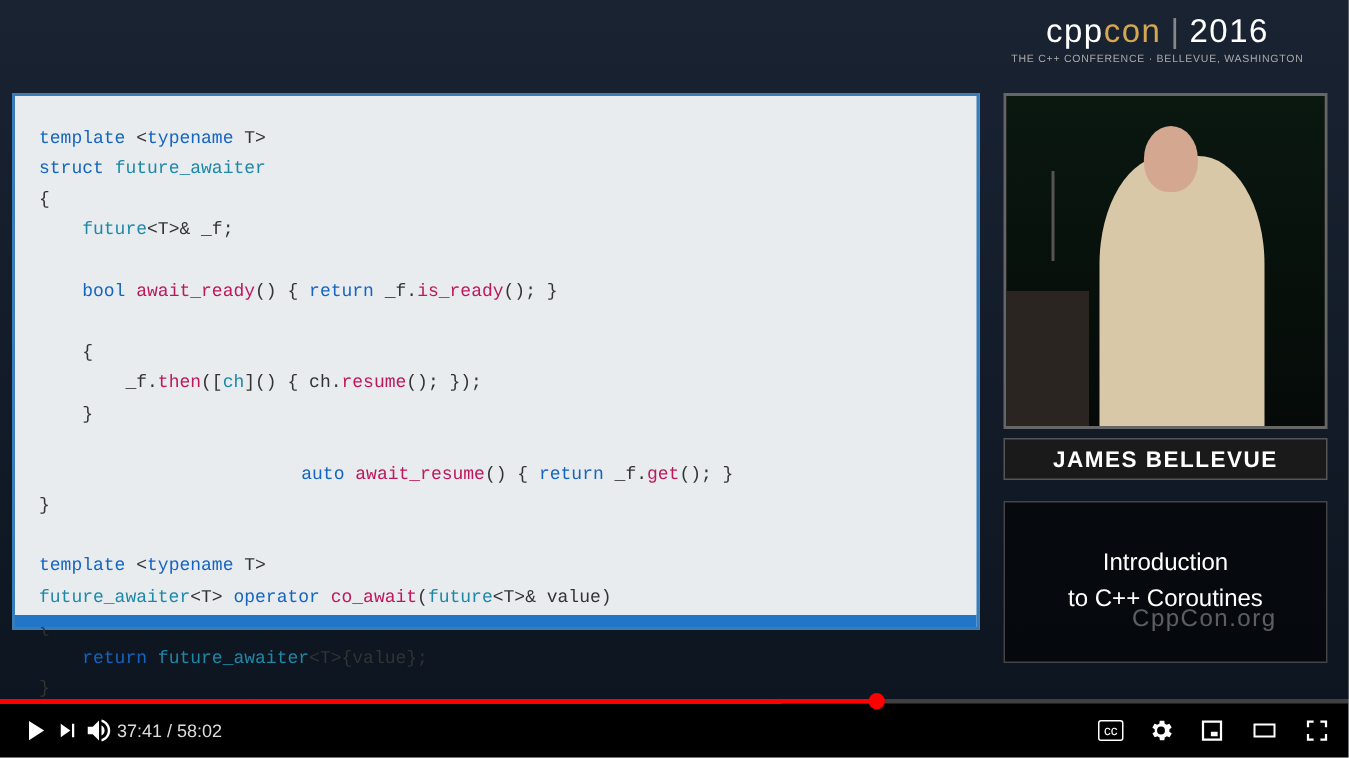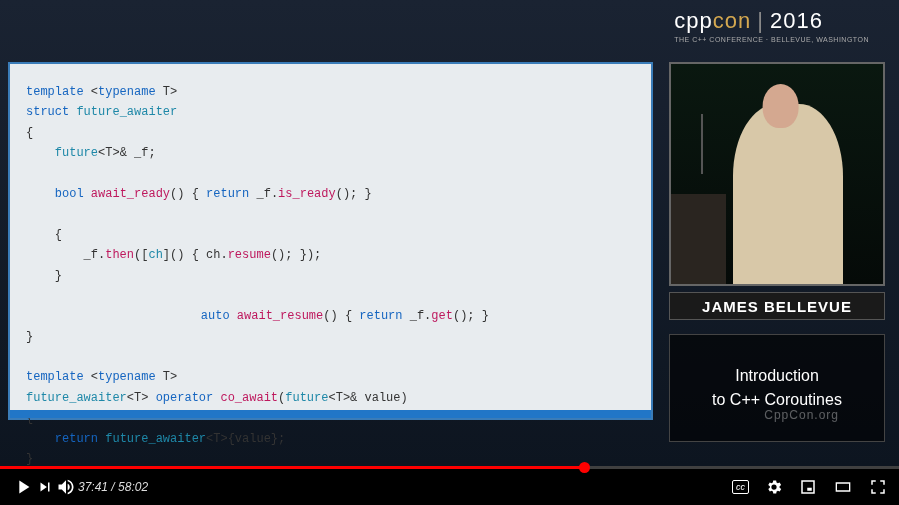--- a/index.html
+++ b/index.html
@@ -13,21 +13,21 @@
     }
     .video-area {
       position: absolute;
       top: 0; left: 0; right: 0;
       height: 466px;
       background: linear-gradient(180deg, #1a2332 0%, #0d1520 100%);
     }
     .header-brand {
       position: absolute;
       top: 8px; right: 30px;
-      text-align: left;
+      text-align: center;
       color: #fff;
     }
     .brand-main { font-size: 22px; font-weight: 300; letter-spacing: 1px; }
     .brand-main .cpp { color: #fff; }
     .brand-main .con { color: #d4a850; }
     .brand-main .sep { color: #888; margin: 0 6px; }
     .brand-main .year { color: #fff; font-weight: 400; }
     .brand-sub { font-size: 7px; color: #aaa; letter-spacing: 0.5px; margin-top: 2px; }
 
     .slide-panel {
@@ -115,23 +115,23 @@
       color: #fff;
       display: flex;
       flex-direction: column;
       justify-content: center;
       align-items: center;
       font-size: 16px;
       line-height: 1.5;
     }
     .watermark {
       position: absolute;
-      right: 60px; bottom: 44px;
+      right: 48px; bottom: 44px;
       color: rgba(255,255,255,0.35);
-      font-size: 12px;
+      font-size: 16px;
       letter-spacing: 1px;
     }
 
     .progress-bar {
       position: absolute;
       left: 0; right: 0; top: 466px;
       height: 3px;
       background: rgba(255,255,255,0.25);
     }
     .progress-loaded {
@@ -155,21 +155,20 @@
 
     .controls {
       position: absolute;
       left: 0; right: 0; bottom: 0;
       height: 36px;
       display: flex;
       align-items: center;
       padding: 0 12px;
       color: #fff;
       gap: 2px;
-      font-style: italic;
     }
     .controls-right { margin-left: auto; display: flex; gap: 16px; align-items: center; }
     .ctrl-btn { cursor: pointer; display: flex; align-items: center; }
     .ctrl-btn svg { fill: #fff; }
     .time-display { font-size: 12px; color: #ddd; }
     .cc-badge {
       border: 1px solid #fff;
       font-size: 9px;
       padding: 1px 3px;
       border-radius: 2px;

